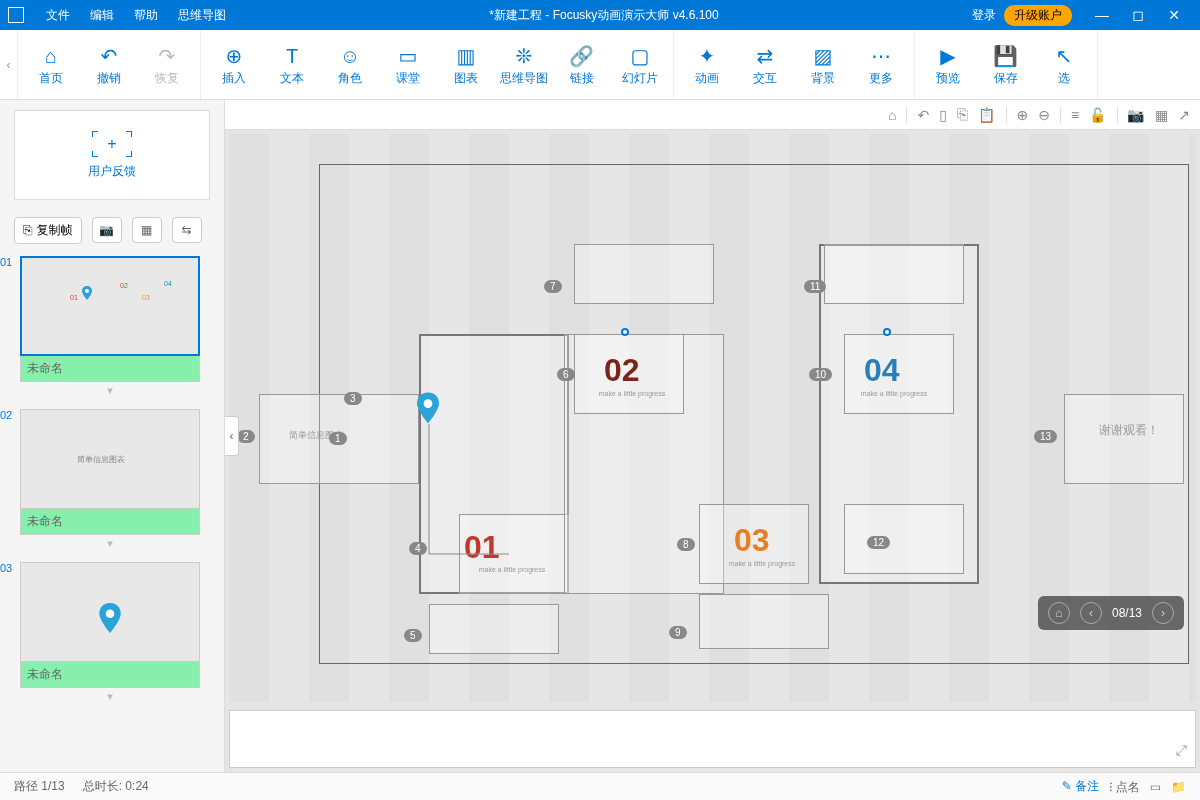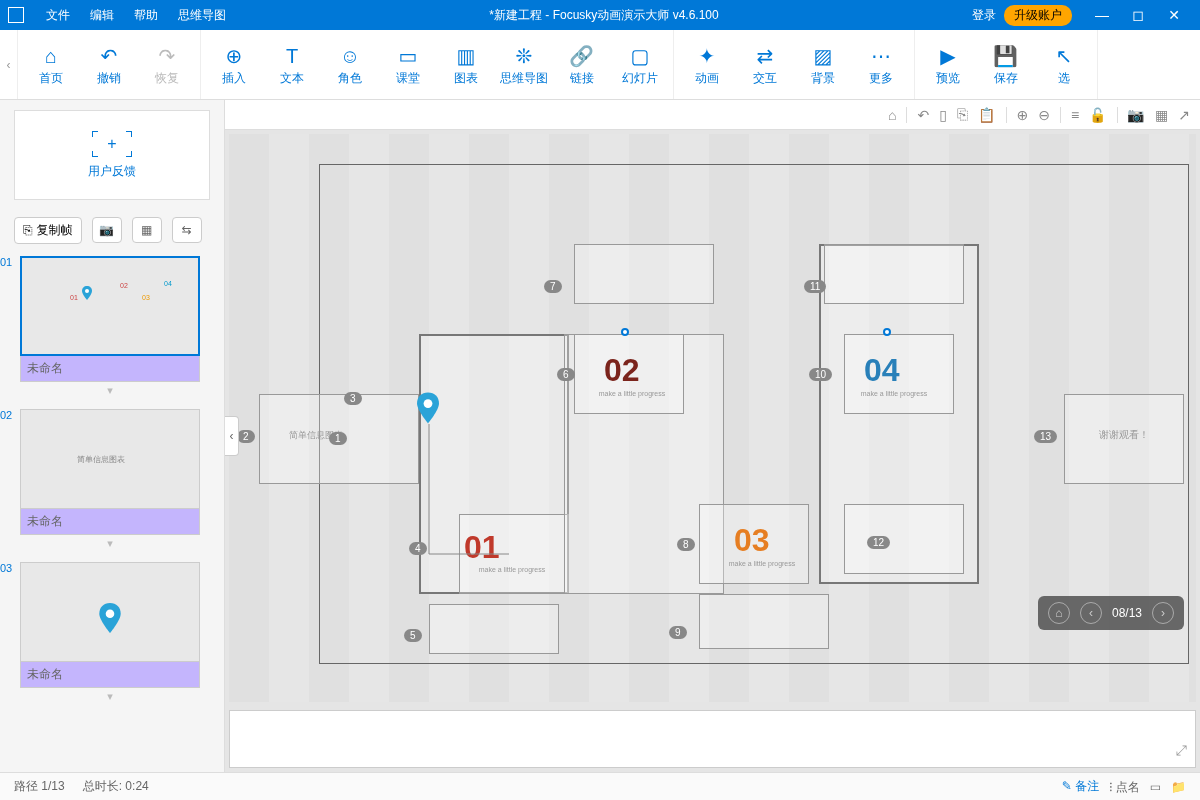--- a/index.html
+++ b/index.html
@@ -26,21 +26,21 @@
 .newframe{margin:10px 14px;background:#fff;border:1px solid #ddd;height:90px;display:flex;flex-direction:column;align-items:center;justify-content:center;cursor:pointer;color:#0078d7;}
 .newframe .lbl{margin-top:6px;}
 .framebar{height:40px;display:flex;align-items:center;padding:0 14px;gap:10px;}
 .framebar .copybtn{border:1px solid #ccc;background:#fff;padding:4px 8px;border-radius:4px;cursor:pointer;display:flex;align-items:center;gap:4px;}
 .framebar .iconbtn{border:1px solid #ccc;background:#fff;width:30px;height:26px;border-radius:4px;display:flex;align-items:center;justify-content:center;cursor:pointer;color:#666;}
 .slide-item{margin:6px 14px;}
 .slide-num{position:absolute;left:-20px;top:0;color:#0078d7;font-size:11px;}
 .slide-wrap{position:relative;margin-left:6px;}
 .slide-thumb{width:180px;height:100px;background:#e8e8e8;border:1px solid #ccc;position:relative;overflow:hidden;}
 .slide-thumb.active{border:2px solid #0078d7;}
-.slide-label{width:180px;background:#c4b5fd;border:1px solid #ccc;border-top:none;padding:4px 6px;color:#666;}
+.slide-label{width:180px;background:#86efac;border:1px solid #ccc;border-top:none;padding:4px 6px;color:#666;}
 .slide-clock{width:180px;text-align:center;color:#bbb;margin-top:2px;font-size:11px;}
 .canvas-area{flex:1;position:relative;background:#e5e5e5;display:flex;flex-direction:column;}
 .canvas-collapse{position:absolute;left:0;top:50%;width:14px;height:40px;background:#fff;border:1px solid #ccc;border-left:none;display:flex;align-items:center;justify-content:center;cursor:pointer;color:#666;z-index:5;border-radius:0 4px 4px 0;transform:translateY(-50%);}
 .canvas{flex:1;position:relative;overflow:hidden;margin:4px;}
 .canvas-bg{position:absolute;inset:0;background:repeating-linear-gradient(90deg,#e0e0e0 0 40px,#e6e6e6 40px 80px);}
 .frame{position:absolute;border:1px solid #999;background:rgba(255,255,255,0.3);}
 .badge{position:absolute;background:#888;color:#fff;font-size:10px;padding:1px 6px;border-radius:8px;}
 .num{font-size:32px;font-weight:bold;text-align:center;}
 .num-sub{font-size:7px;color:#999;text-align:center;}
 .pin{position:absolute;width:22px;height:32px;}
@@ -295,21 +295,21 @@
       <div class="badge" style="left:575px;top:146px;">11</div>
       <div class="frame" style="left:615px;top:200px;width:110px;height:80px;"></div>
       <div class="num" style="position:absolute;left:635px;top:218px;color:#2980b9;">04</div>
       <div class="num-sub" style="position:absolute;left:620px;top:256px;width:90px;">make a little progress</div>
       <div class="badge" style="left:580px;top:234px;">10</div>
       <div class="dot" style="left:654px;top:194px;"></div>
       <div class="frame" style="left:615px;top:370px;width:120px;height:70px;"></div>
       <div class="badge" style="left:638px;top:402px;">12</div>
 
       <div class="frame" style="left:835px;top:260px;width:120px;height:90px;"></div>
-      <div class="mini" style="left:870px;top:294px;font-size:10px;">谢谢观看！</div>
+      <div class="mini" style="left:870px;top:288px;font-size:12px;">谢谢观看！</div>
       <div class="badge" style="left:805px;top:296px;">13</div>
 
       <svg style="position:absolute;left:0;top:0;width:100%;height:100%;pointer-events:none;">
           <path d="M200 290 L200 420 L280 420" stroke="#888" stroke-width="1" fill="none"></path>
         </svg>
 
       <div class="nav-overlay">
         <div class="navbtn">⌂</div>
         <div class="navbtn">‹</div>
         <span>08/13</span>

